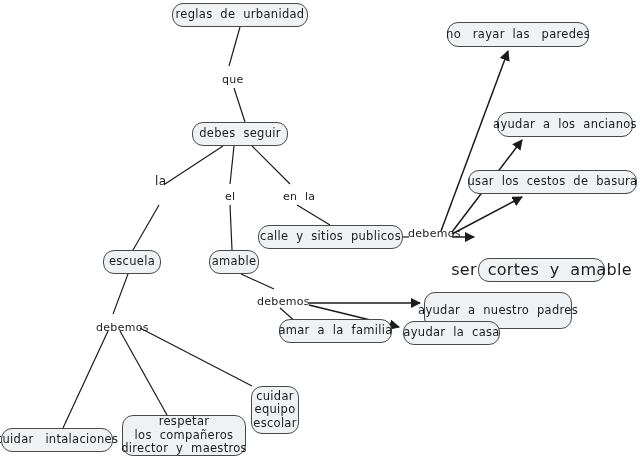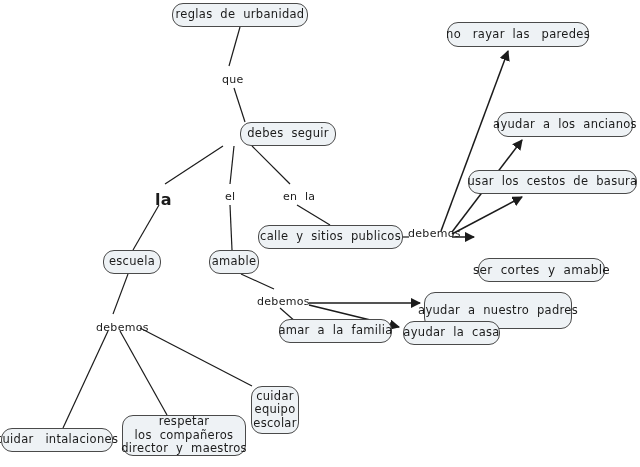--- a/index.html
+++ b/index.html
@@ -76,41 +76,41 @@
         <line x1="309" y1="305" x2="399" y2="327" stroke="#1b1b1b" stroke-width="1.5" marker-end="url(#arrowhead)"></line>
         <line x1="280" y1="308" x2="313" y2="337" stroke="#1b1b1b" stroke-width="1.2"></line>
         <line x1="128" y1="274" x2="113" y2="314" stroke="#1b1b1b" stroke-width="1.2"></line>
         <line x1="108" y1="331" x2="63" y2="428" stroke="#1b1b1b" stroke-width="1.2"></line>
         <line x1="120" y1="331" x2="167" y2="415" stroke="#1b1b1b" stroke-width="1.2"></line>
         <line x1="140" y1="328" x2="252" y2="386" stroke="#1b1b1b" stroke-width="1.2"></line>
       </g>
   </svg>
   <div id="node-layer">
       <div class="node" style="left: 172px; top: 3px; width: 136px; height: 24px; font-size: 11.5px; background: rgb(238, 242, 245); border-color: rgb(74, 74, 74); color: rgb(27, 27, 27);">reglas  de  urbanidad</div>
-      <div class="node" style="left: 192px; top: 122px; width: 96px; height: 24px; font-size: 11.5px; background: rgb(238, 242, 245); border-color: rgb(74, 74, 74); color: rgb(27, 27, 27); margin-left: 48px;">debes  seguir</div>
+      <div class="node" style="left: 192px; top: 122px; width: 96px; height: 24px; font-size: 11.5px; background: rgb(238, 242, 245); border-color: rgb(74, 74, 74); color: rgb(27, 27, 27);">debes  seguir</div>
       <div class="node" style="left: 103px; top: 250px; width: 58px; height: 24px; font-size: 11.5px; background: rgb(238, 242, 245); border-color: rgb(74, 74, 74); color: rgb(27, 27, 27);">escuela</div>
       <div class="node" style="left: 209px; top: 250px; width: 50px; height: 24px; font-size: 11.5px; background: rgb(238, 242, 245); border-color: rgb(74, 74, 74); color: rgb(27, 27, 27);">amable</div>
       <div class="node" style="left: 258px; top: 225px; width: 145px; height: 24px; font-size: 11.5px; background: rgb(238, 242, 245); border-color: rgb(74, 74, 74); color: rgb(27, 27, 27);">calle  y  sitios  publicos</div>
       <div class="node" style="left: 447px; top: 22px; width: 142px; height: 25px; font-size: 11.5px; background: rgb(238, 242, 245); border-color: rgb(74, 74, 74); color: rgb(27, 27, 27);">no   rayar  las   paredes</div>
       <div class="node" style="left: 497px; top: 112px; width: 136px; height: 25px; font-size: 11.5px; background: rgb(238, 242, 245); border-color: rgb(74, 74, 74); color: rgb(27, 27, 27);">ayudar  a  los  ancianos</div>
       <div class="node" style="left: 468px; top: 170px; width: 169px; height: 24px; font-size: 11.5px; background: rgb(238, 242, 245); border-color: rgb(74, 74, 74); color: rgb(27, 27, 27);">usar  los  cestos  de  basura</div>
-      <div class="node" style="left: 478px; top: 225px; width: 127px; height: 24px; font-size: 12px; background: rgb(238, 242, 245); border-color: rgb(74, 74, 74); color: rgb(27, 27, 27); margin-top: 33px;">ser  cortes  y  amable</div>
+      <div class="node" style="left: 478px; top: 225px; width: 127px; height: 24px; font-size: 16px; background: rgb(238, 242, 245); border-color: rgb(74, 74, 74); color: rgb(27, 27, 27); margin-top: 33px;">ser  cortes  y  amable</div>
       <div class="node" style="left: 424px; top: 292px; width: 148px; height: 37px; font-size: 11.5px; background: rgb(238, 242, 245); border-color: rgb(74, 74, 74); color: rgb(27, 27, 27);">ayudar  a  nuestro  padres</div>
       <div class="node" style="left: 403px; top: 321px; width: 97px; height: 24px; font-size: 11.5px; background: rgb(238, 242, 245); border-color: rgb(74, 74, 74); color: rgb(27, 27, 27);">ayudar  la  casa</div>
       <div class="node" style="left: 279px; top: 319px; width: 113px; height: 24px; font-size: 11.5px; background: rgb(238, 242, 245); border-color: rgb(74, 74, 74); color: rgb(27, 27, 27);">amar  a  la  familia</div>
       <div class="node" style="left: 1px; top: 428px; width: 112px; height: 24px; font-size: 11.5px; background: rgb(238, 242, 245); border-color: rgb(74, 74, 74); color: rgb(27, 27, 27);">cuidar   intalaciones</div>
       <div class="node" style="left: 122px; top: 415px; width: 124px; height: 41px; font-size: 11.5px; background: rgb(238, 242, 245); border-color: rgb(74, 74, 74); color: rgb(27, 27, 27);">respetar
 los  compañeros
 director  y  maestros</div>
       <div class="node" style="left: 251px; top: 386px; width: 48px; height: 48px; font-size: 11.5px; background: rgb(238, 242, 245); border-color: rgb(74, 74, 74); color: rgb(27, 27, 27);">cuidar
 equipo
 escolar</div>
     </div>
   <div id="label-layer">
       <div class="linklabel" style="left: 222px; top: 73px; font-size: 11px; color: rgb(27, 27, 27);">que</div>
-      <div class="linklabel" style="left: 155px; top: 190px; font-size: 16px; color: rgb(27, 27, 27); font-weight: bold;">la</div>
+      <div class="linklabel" style="left: 155px; top: 174px; font-size: 12px; color: rgb(27, 27, 27);">la</div>
       <div class="linklabel" style="left: 225px; top: 190px; font-size: 11px; color: rgb(27, 27, 27);">el</div>
       <div class="linklabel" style="left: 283px; top: 190px; font-size: 11px; color: rgb(27, 27, 27);">en  la</div>
       <div class="linklabel" style="left: 408px; top: 227px; font-size: 11px; color: rgb(27, 27, 27);">debemos</div>
       <div class="linklabel" style="left: 257px; top: 295px; font-size: 11px; color: rgb(27, 27, 27);">debemos</div>
       <div class="linklabel" style="left: 96px; top: 321px; font-size: 11px; color: rgb(27, 27, 27);">debemos</div>
     </div>
 </div>
 
 </body></html>

